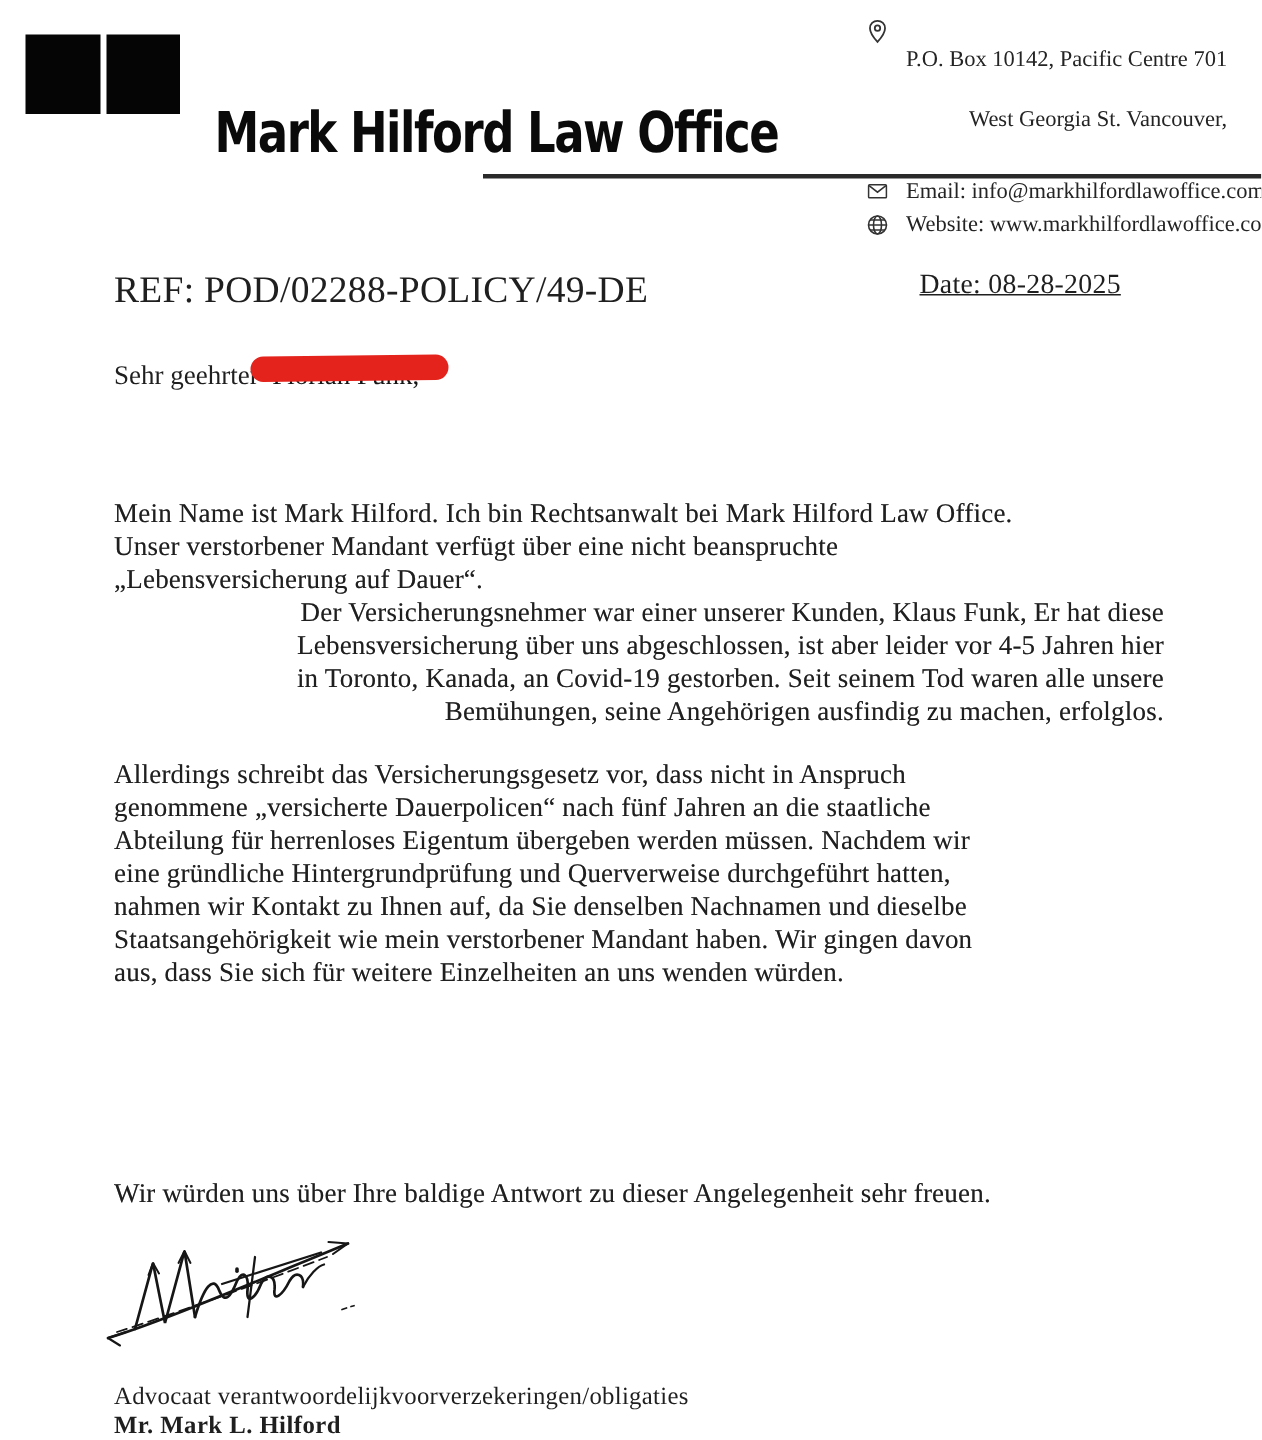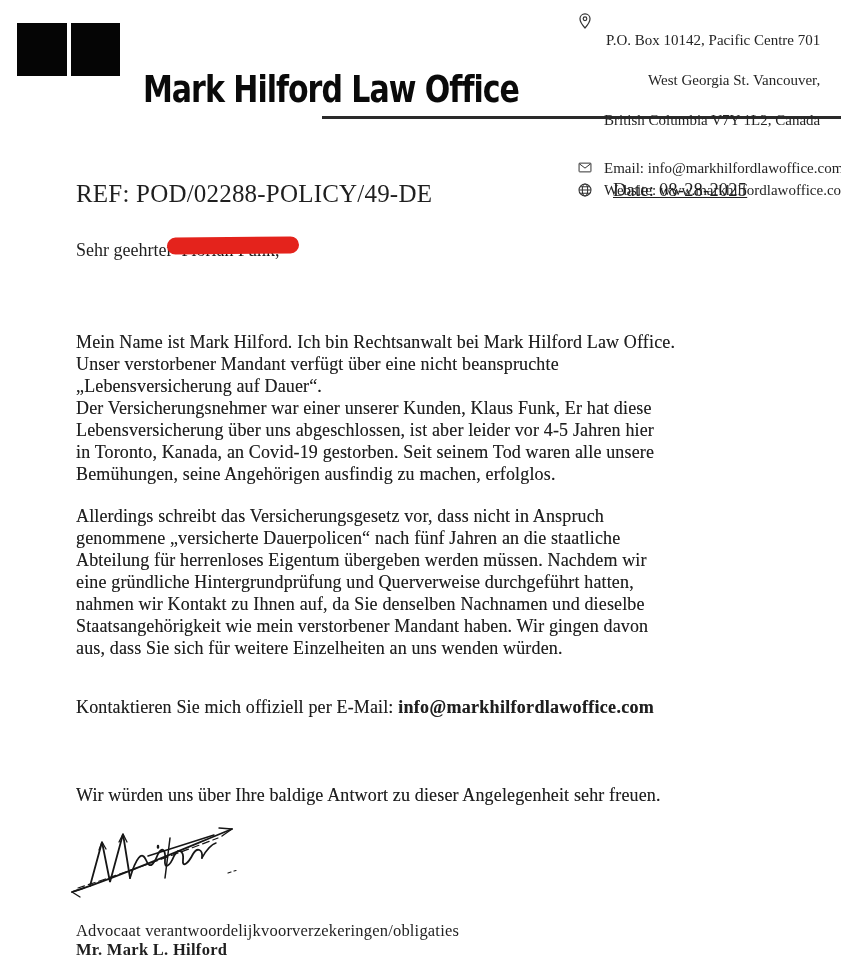--- a/index.html
+++ b/index.html
@@ -31,21 +31,21 @@
   .salutation{position:absolute;left:76px;top:240px;font-size:18px;display:flex;}
   .redacted-wrap{position:relative;margin-left:9px;}
   .redacted-name{position:relative;z-index:1;color:#161616;}
   .redaction-bar{
     position:absolute;z-index:2;left:-14px;right:-20px;top:-3px;height:17px;
     border-radius:9px;transform:rotate(-0.6deg);
   }
   
   .para{position:absolute;left:76px;width:700px;font-size:18px;line-height:22px;
         white-space:pre-line;letter-spacing:.15px;text-shadow:0 0 .4px rgba(0,0,0,.45);}
-  .p1{top:310px;margin-top:21px;} .p2{top:397px;} .p3{top:505px;}
+  .p1{top:310px;margin-top:21px;} .p2{top:397px;text-align:right;} .p3{top:505px;}
   .contact-sentence{position:absolute;left:76px;top:697px;font-size:18px;letter-spacing:.15px;
         text-shadow:0 0 .4px rgba(0,0,0,.45);}
   .contact-sentence b{font-family:"Liberation Serif", serif;font-weight:bold;letter-spacing:.3px;}
   .closing-sentence{position:absolute;left:76px;top:785px;font-size:18px;letter-spacing:.15px;
         text-shadow:0 0 .4px rgba(0,0,0,.45);text-align:center;}
   
   .signature{position:absolute;left:66px;top:816px;width:180px;height:84px;}
   .sig-name{position:absolute;left:76px;top:900px;font-size:16.5px;font-weight:bold;letter-spacing:.3px;margin-top:40px;}
   .sig-title{position:absolute;left:76px;top:921px;font-size:16.5px;letter-spacing:.2px;}
 </style>
@@ -61,21 +61,20 @@
 
   <div class="contact">
     <div class="contact-row">
       <svg class="cicon lineicon" viewBox="0 0 24 24">
         <path d="M12 2.5C8.2 2.5 5.3 5.4 5.3 9.1c0 4.8 6.7 12.2 6.7 12.2s6.7-7.4 6.7-12.2C18.7 5.4 15.8 2.5 12 2.5z"></path>
         <circle cx="12" cy="9" r="2.4"></circle>
       </svg>
       <div class="ctext">
         <div>P.O. Box 10142, Pacific Centre 701</div>
         <div>West Georgia St. Vancouver,</div>
-        <div>British Columbia V7Y 1L2, Canada</div>
       </div>
     </div>
     <div class="contact-row" style="margin-bottom:2px;">
       <svg class="cicon lineicon" viewBox="0 0 24 24" style="height:15px;">
         <rect x="2.5" y="5" width="19" height="14" rx="1"></rect>
         <path d="M3 6l9 7 9-7"></path>
       </svg>
       <div class="ctext nowrap">Email: info@markhilfordlawoffice.com</div>
     </div>
     <div class="contact-row">
@@ -107,23 +106,20 @@
 in Toronto, Kanada, an Covid-19 gestorben. Seit seinem Tod waren alle unsere
 Bemühungen, seine Angehörigen ausfindig zu machen, erfolglos.</div>
   <div class="para p3">Allerdings schreibt das Versicherungsgesetz vor, dass nicht in Anspruch
 genommene „versicherte Dauerpolicen“ nach fünf Jahren an die staatliche
 Abteilung für herrenloses Eigentum übergeben werden müssen. Nachdem wir
 eine gründliche Hintergrundprüfung und Querverweise durchgeführt hatten,
 nahmen wir Kontakt zu Ihnen auf, da Sie denselben Nachnamen und dieselbe
 Staatsangehörigkeit wie mein verstorbener Mandant haben. Wir gingen davon
 aus, dass Sie sich für weitere Einzelheiten an uns wenden würden.</div>
 
-  <div class="contact-sentence">
-    <span>Kontaktieren Sie mich offiziell per E-Mail: </span><b>info@markhilfordlawoffice.com</b>
-  </div>
 
   <div class="closing-sentence">Wir würden uns über Ihre baldige Antwort zu dieser Angelegenheit sehr freuen.</div>
 
   <svg class="signature" viewBox="0 0 180 84" fill="none" stroke="#161616" stroke-width="1.8" stroke-linecap="round">
 
     <path d="M6 76 C 45 64, 110 36, 166 13"></path>
     <path d="M12 72 C 50 60, 105 40, 152 22" stroke-width="1.2" stroke-dasharray="7 4"></path>
     <path d="M6 76 L 18 72 M6 76 L 14 81" stroke-width="1.4"></path>
     <path d="M166 13 L 153 12 M166 13 L 156 20" stroke-width="1.4"></path>
 

